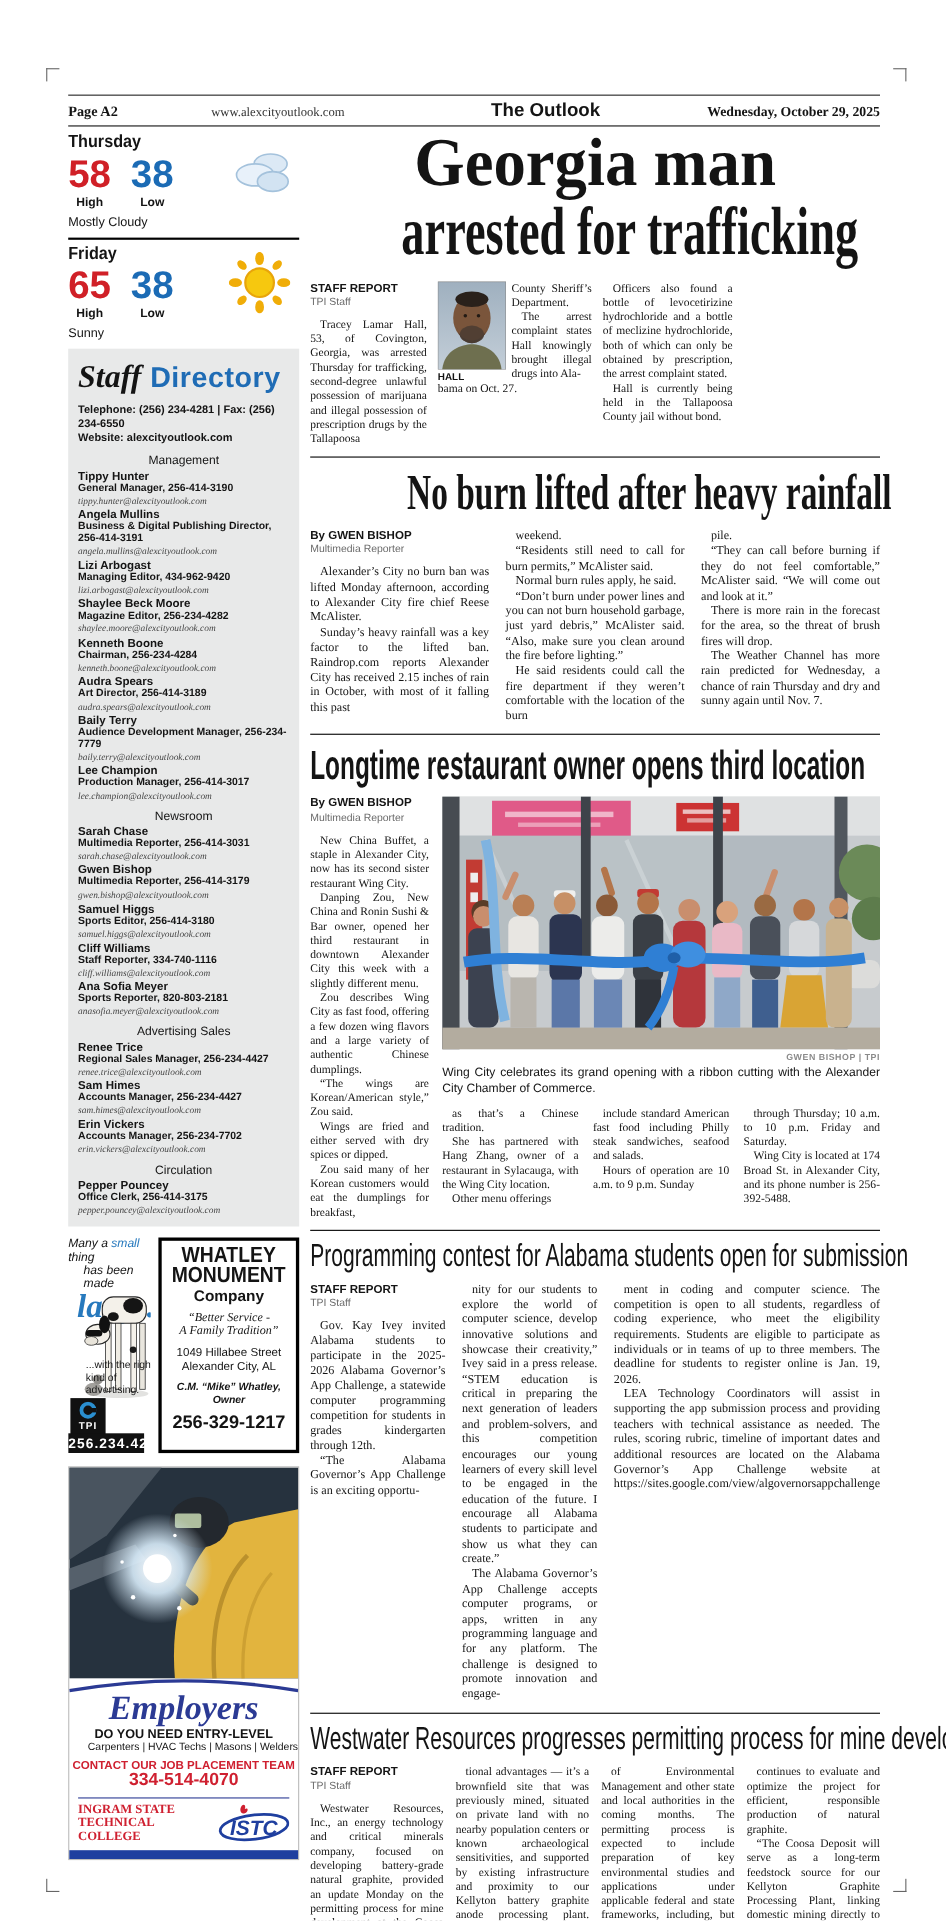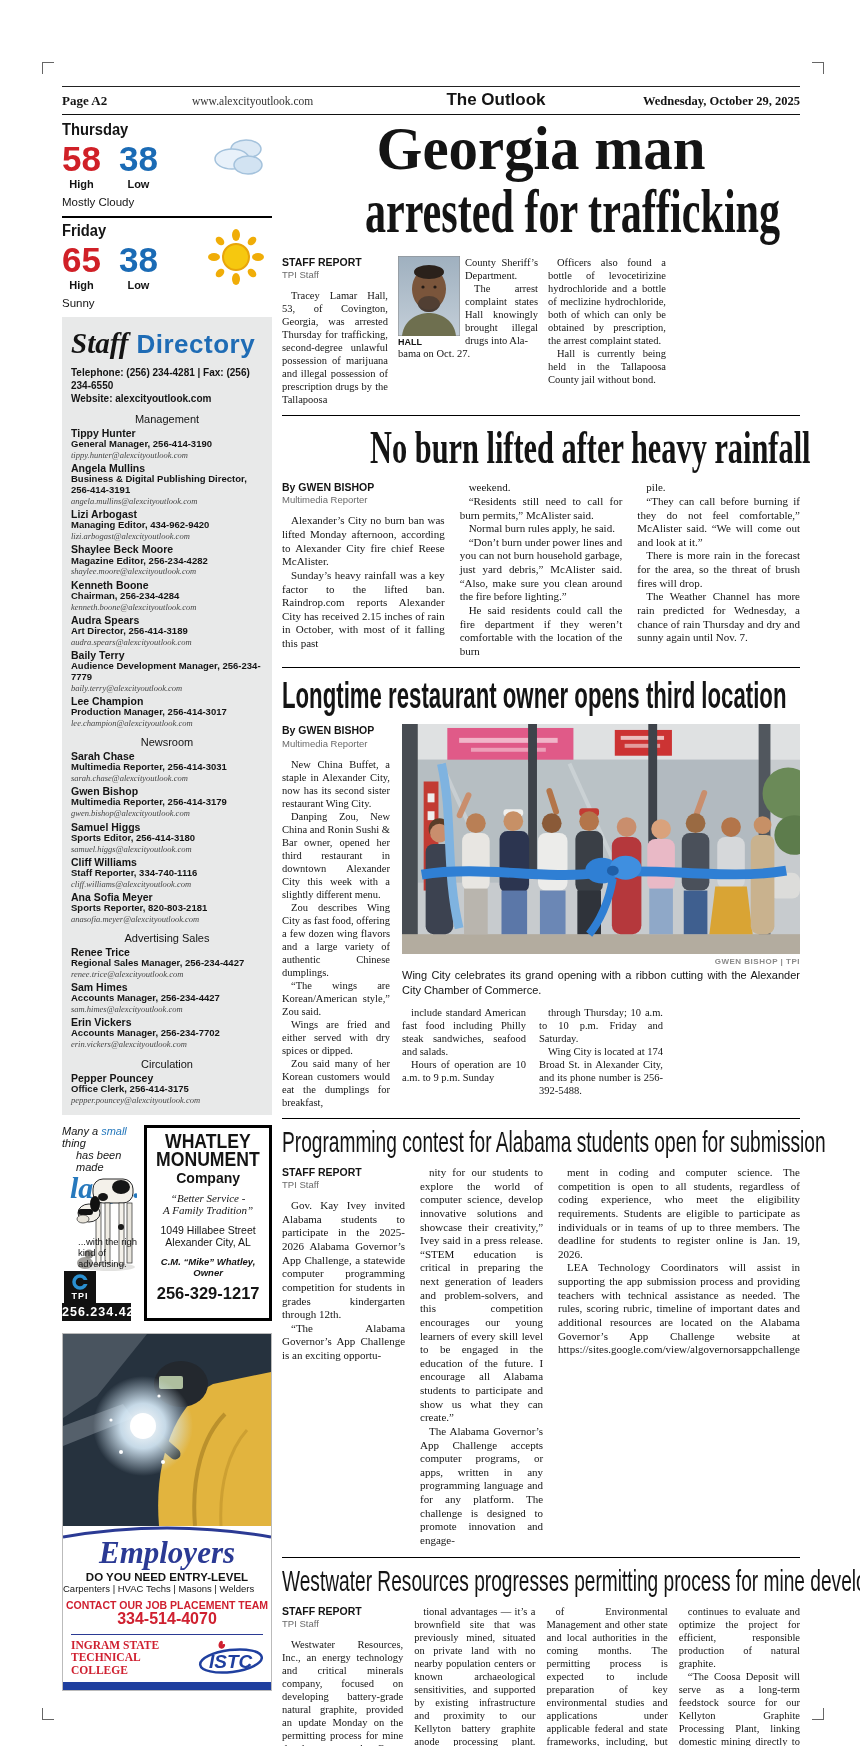--- a/index.html
+++ b/index.html
@@ -67,21 +67,21 @@
   .wm-company{font-weight:bold;font-size:14px;margin-top:1px;}
   .wm-tag{font-family:"Liberation Serif",serif;font-style:italic;font-size:11px;line-height:1.15;margin-top:6px;}
   .wm-addr{font-size:10.5px;line-height:1.2;margin-top:7px;}
   .wm-owner{font-weight:bold;font-style:italic;font-size:9.5px;line-height:1.2;margin-top:7px;}
   .wm-phone{font-weight:bold;font-size:16.5px;margin-top:5px;}
 
   .employers-ad{margin-top:12px;border:1px solid #bbb;font-family:"Liberation Sans",sans-serif;}
   .emp-script{font-family:"Liberation Serif",serif;font-style:italic;font-weight:bold;color:#2b3a94;
               font-size:31px;text-align:center;line-height:1;margin-top:-2px;}
   .emp-l1{font-weight:bold;font-size:11.5px;text-align:center;margin-top:3px;}
-  .emp-l2{font-size:9.5px;text-align:left;}
+  .emp-l2{font-size:9.5px;text-align:right;}
   .emp-l3{color:#cf2030;font-weight:bold;font-size:10.5px;text-align:center;margin-top:5px;}
   .emp-phone{color:#cf2030;font-weight:bold;font-size:16px;text-align:center;line-height:1.05;}
   .emp-div{border:none;border-top:1px solid #2b3a94;margin:6px 8px 4px;}
   .emp-college{display:flex;justify-content:space-between;align-items:center;padding:0 8px 6px;gap:12px;}
   .emp-college-name{color:#cf2030;font-family:"Liberation Serif",serif;font-weight:bold;font-size:11.5px;line-height:1.1;}
   .emp-bar{height:8px;background:#1f3f9f;}
 
   
   .byline{font-family:"Liberation Sans",sans-serif;font-weight:bold;font-size:10.5px;line-height:1.25;}
   .byline-sub{font-family:"Liberation Sans",sans-serif;font-size:9.5px;color:#6a6a6a;margin-bottom:9px;}
@@ -569,20 +569,25 @@
                   <path d="M214,156 C210,180 200,200 190,212" stroke="#2f7fd4" stroke-width="8" fill="none"></path>
                   <ellipse cx="203" cy="148" rx="17" ry="13" fill="#2f7fd4"></ellipse>
                   <ellipse cx="227" cy="145" rx="16" ry="12" fill="#3f8fe0"></ellipse>
                   <ellipse cx="214" cy="148" rx="6" ry="5" fill="#1f5fa8"></ellipse>
                 </svg>
               </span>
               <div class="photo-credit">GWEN BISHOP | TPI</div>
               <div class="photo-caption">Wing City celebrates its grand opening with a ribbon cutting with the Alexander City Chamber of Commerce.</div>
               <div class="rest-cols cols">
                 <div class="col">
+                    <p>as that’s a Chinese tradition.</p>
+                    <p>She has partnered with Hang Zhang, owner of a restaurant in Sylacauga, with the Wing City location.</p>
+                    <p>Other menu offerings</p>
+                  </div>
+                <div class="col">
                     <p>include standard American fast food including Philly steak sandwiches, seafood and salads.</p>
                     <p>Hours of operation are 10 a.m. to 9 p.m. Sunday</p>
                   </div>
                 <div class="col">
                     <p>through Thursday; 10 a.m. to 10 p.m. Friday and Saturday.</p>
                     <p>Wing City is located at 174 Broad St. in Alexander City, and its phone number is 256-392-5488.</p>
                   </div>
               </div>
             </div>
           </div>

